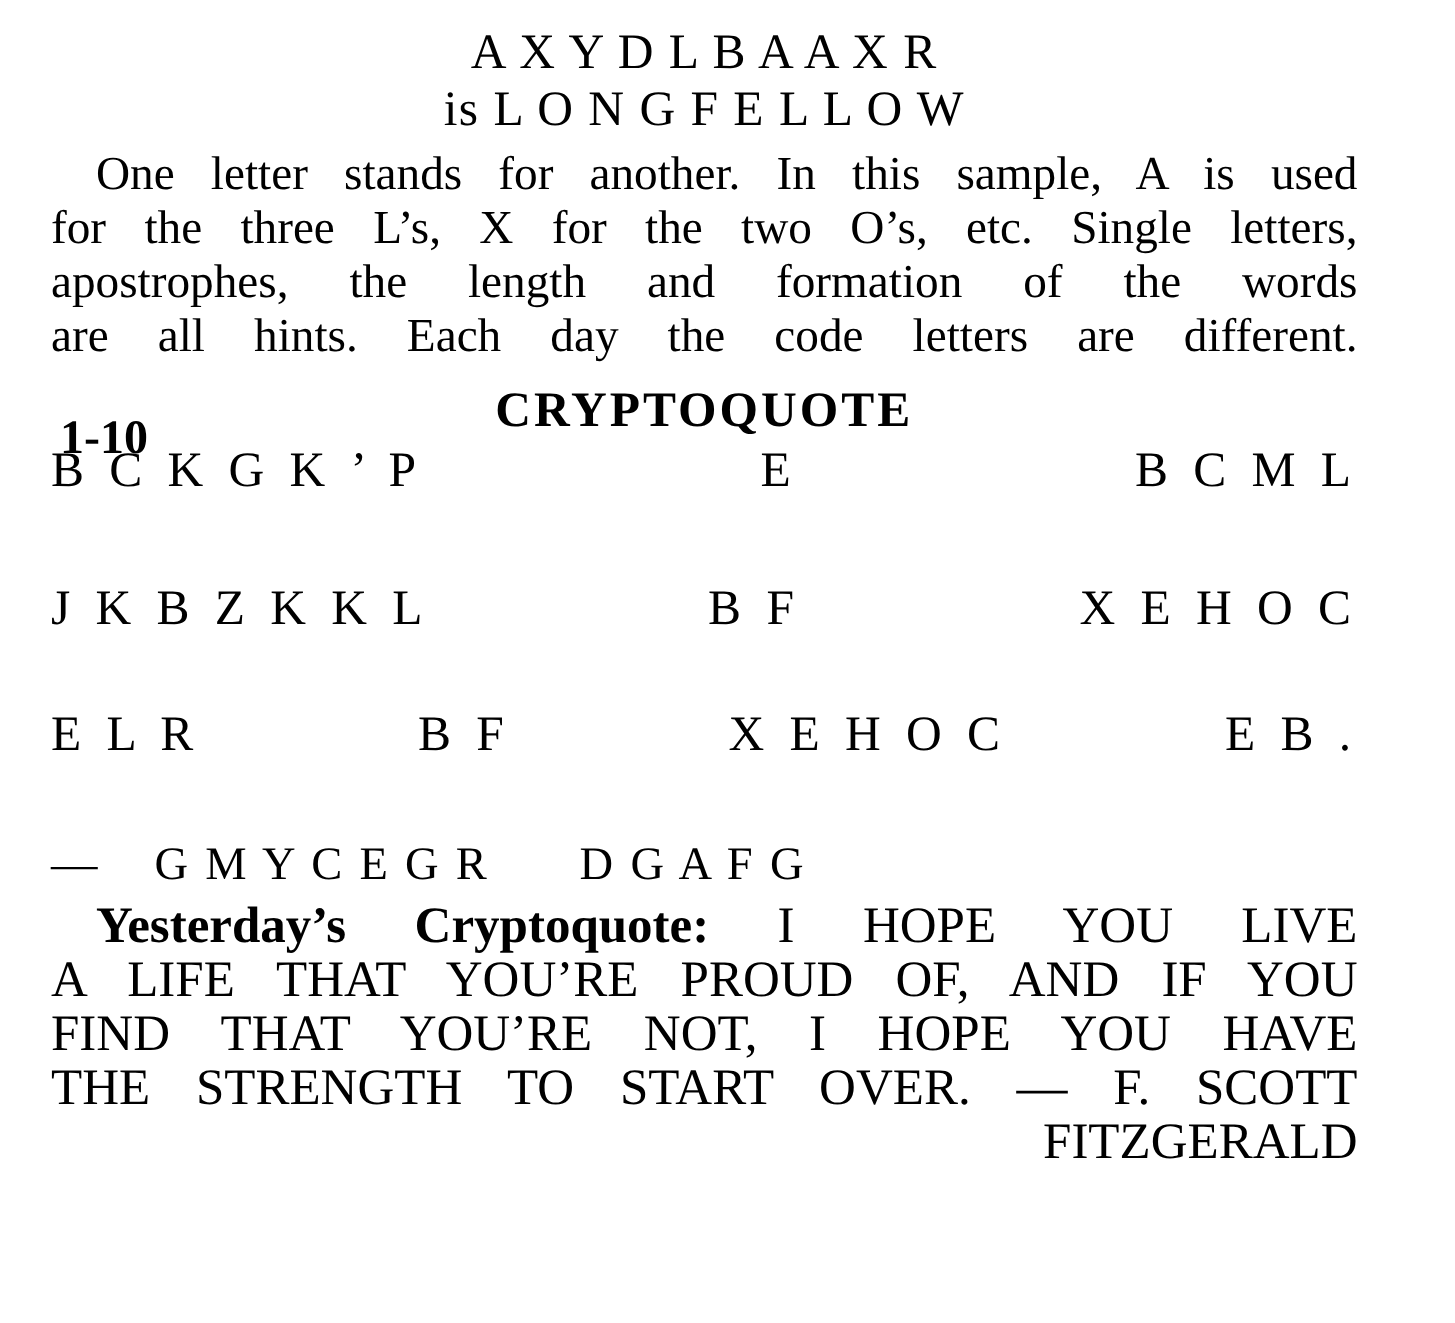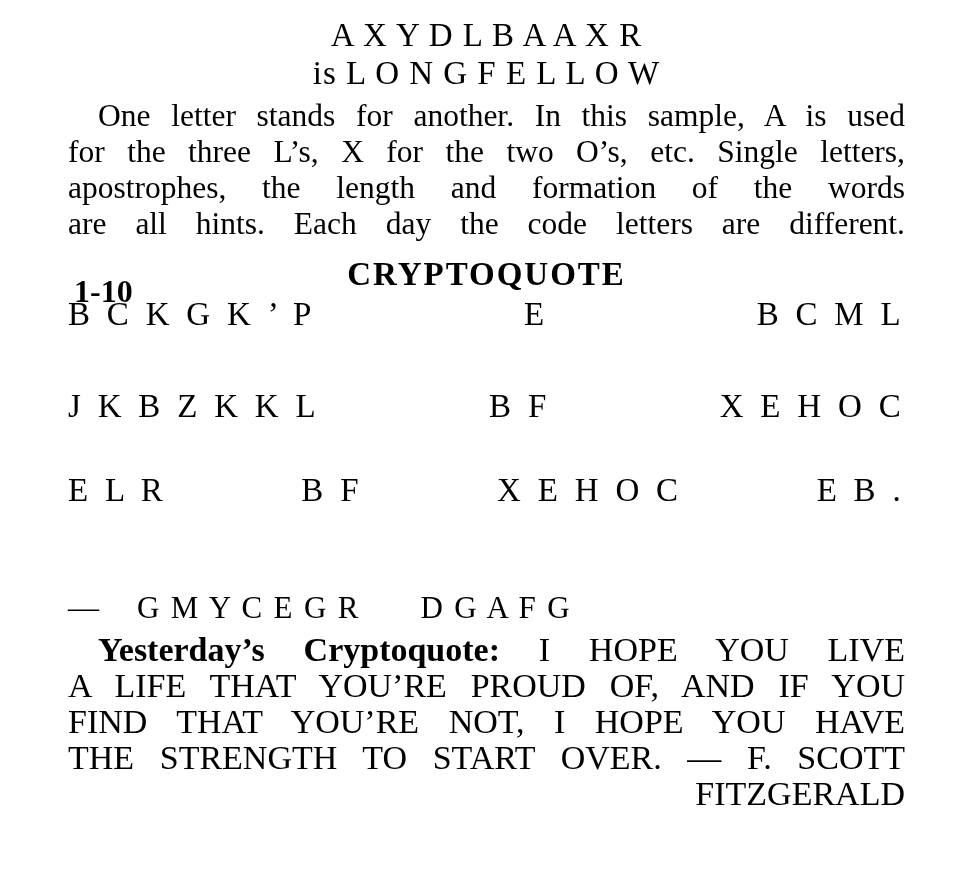--- a/index.html
+++ b/index.html
@@ -8,21 +8,21 @@
     font-family: "Liberation Serif", "DejaVu Serif", serif;
     color: #000000;
   }
   .page {
     position: relative;
     width: 970px;
     height: 882px;
     background: #ffffff;
     overflow: hidden;
     box-sizing: border-box;
-    padding: 16px 65px 0 68px;
+    padding: 16px 65px 0 34px;
   }
   
   .sample-line {
     text-align: center;
     font-size: 33px;
     line-height: 38px;
     letter-spacing: 0.03em;
     white-space: pre;
   }
   
@@ -77,21 +77,21 @@
   
   .attribution {
     display: flex;
     align-items: baseline;
     margin-top: 46px;
     font-size: 31px;
     line-height: 40px;
   }
   .attribution .dash { margin-right: 38px; letter-spacing: 0; }
   .attribution .word { letter-spacing: 0.06em; white-space: pre; }
-  .attribution .w1 { margin-right: 60px; margin-top: 32px; }
+  .attribution .w1 { margin-right: 60px; }
   
   .solution {
     margin-top: 4px;
     font-size: 34px;
     line-height: 36px;
   }
   .solution .label { font-weight: bold; }
   .left-line {
     text-align: right;
     white-space: nowrap;

